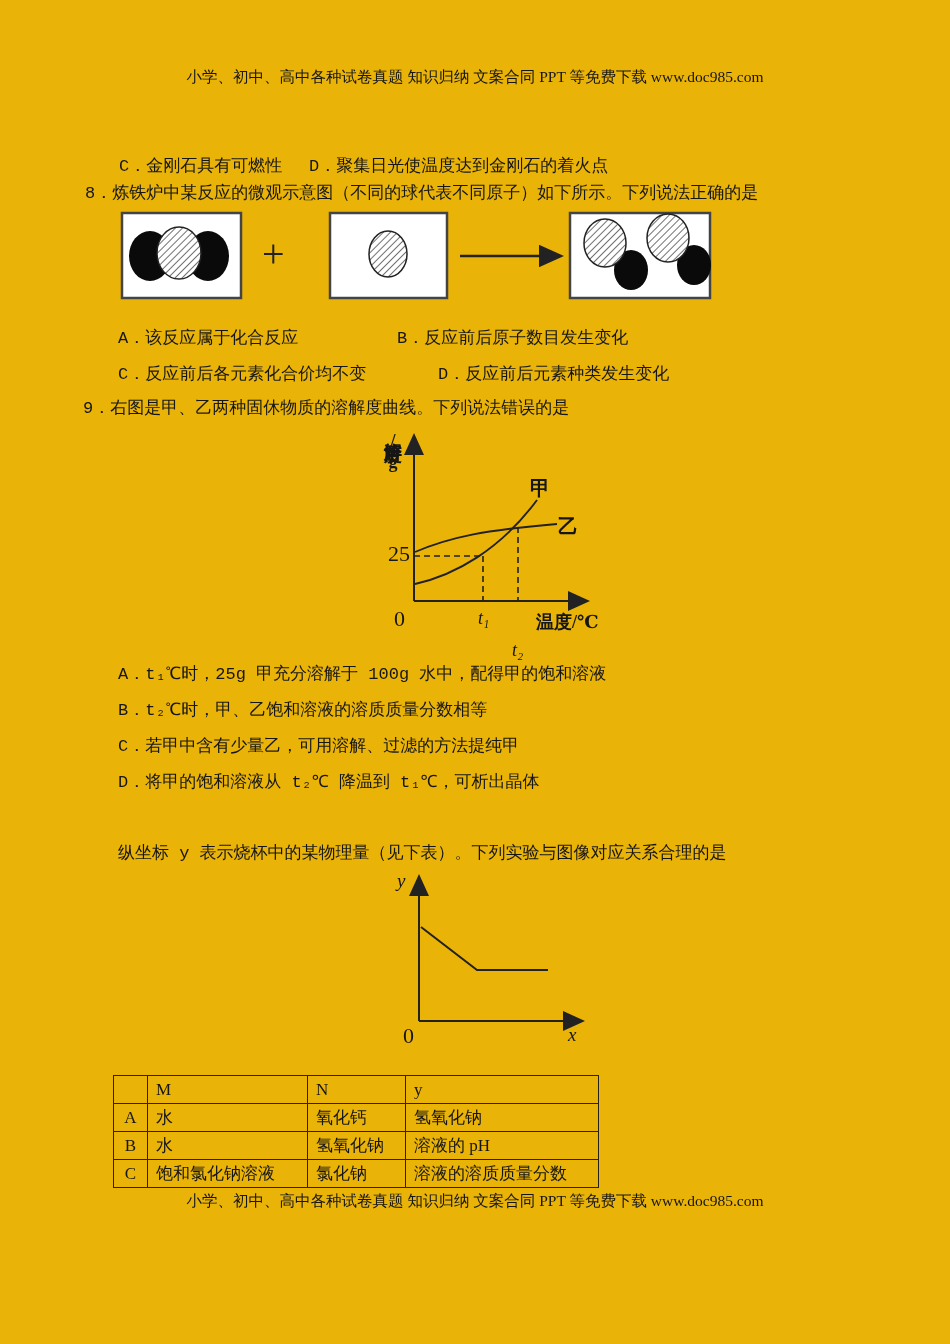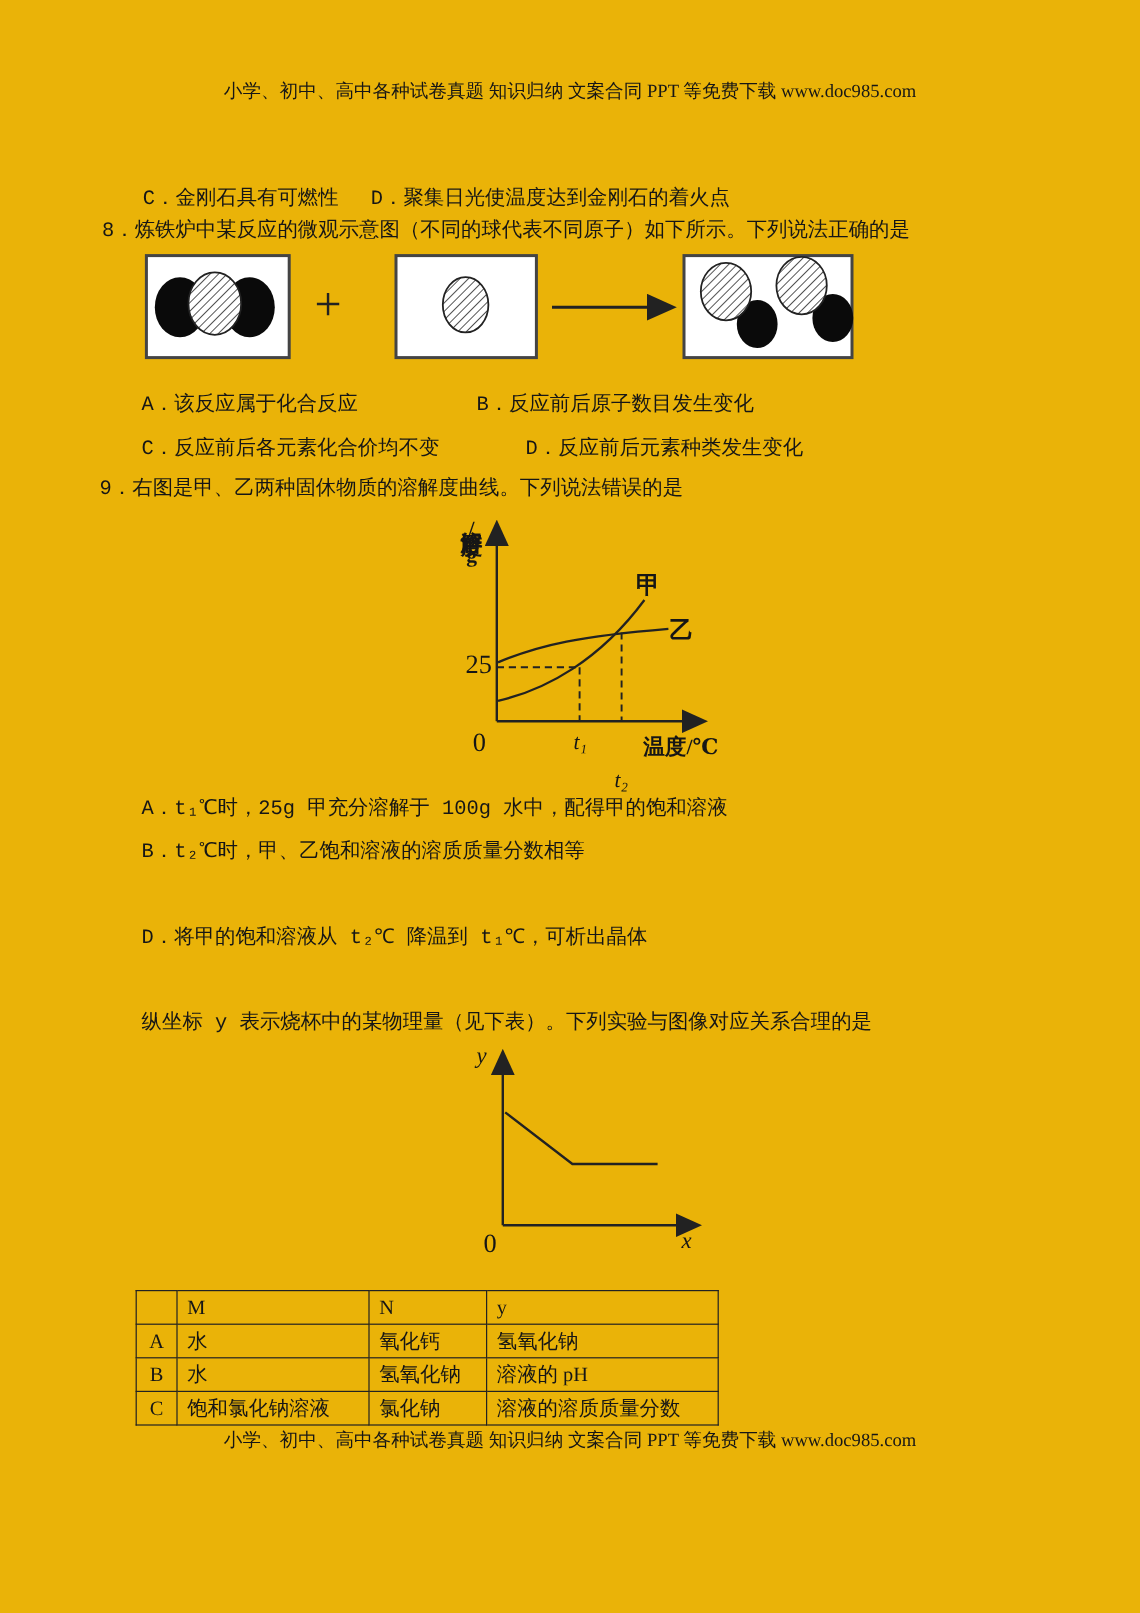--- a/index.html
+++ b/index.html
@@ -107,20 +107,21 @@
     <div class="abs g-num" style="left:14px;top:184px;">0</div>
     <div class="abs g-it" style="left:98px;top:184px;">t₁</div>
     <div class="abs g-it" style="left:132px;top:184px;margin-top:32px;">t₂</div>
     <div class="abs g-xlabel" style="left:156px;top:188px;">温度/℃</div>
     <div class="abs g-big" style="left:150px;top:53px;">甲</div>
     <div class="abs g-big" style="left:178px;top:91px;">乙</div>
   </div>
 
   <span class="abs tline" style="left:118px;top:665px;">A．t₁℃时，25g 甲充分溶解于 100g 水中，配得甲的饱和溶液</span>
   <span class="abs tline" style="left:118px;top:701px;">B．t₂℃时，甲、乙饱和溶液的溶质质量分数相等</span>
+  <span class="abs tline" style="left:118px;top:737px;">C．若甲中含有少量乙，可用溶解、过滤的方法提纯甲</span>
   <span class="abs tline" style="left:118px;top:773px;">D．将甲的饱和溶液从 t₂℃ 降温到 t₁℃，可析出晶体</span>
 
   <div class="abs tline" style="left:118px;top:844px;">纵坐标 y 表示烧杯中的某物理量（见下表）。下列实验与图像对应关系合理的是</div>
 
   <div class="abs" style="left:395px;top:870px;width:200px;height:178px;">
     <svg width="200" height="178" viewBox="0 0 200 178" style="position:absolute;left:0;top:0;">
       <line class="ink" x1="24" y1="151" x2="24" y2="10" stroke-width="2" marker-end="url(#ah2)"></line>
       <line class="ink" x1="24" y1="151" x2="184" y2="151" stroke-width="2" marker-end="url(#ah2)"></line>
       <polyline class="ink" points="26,57 82,100 153,100" stroke-width="2"></polyline>
     </svg>

